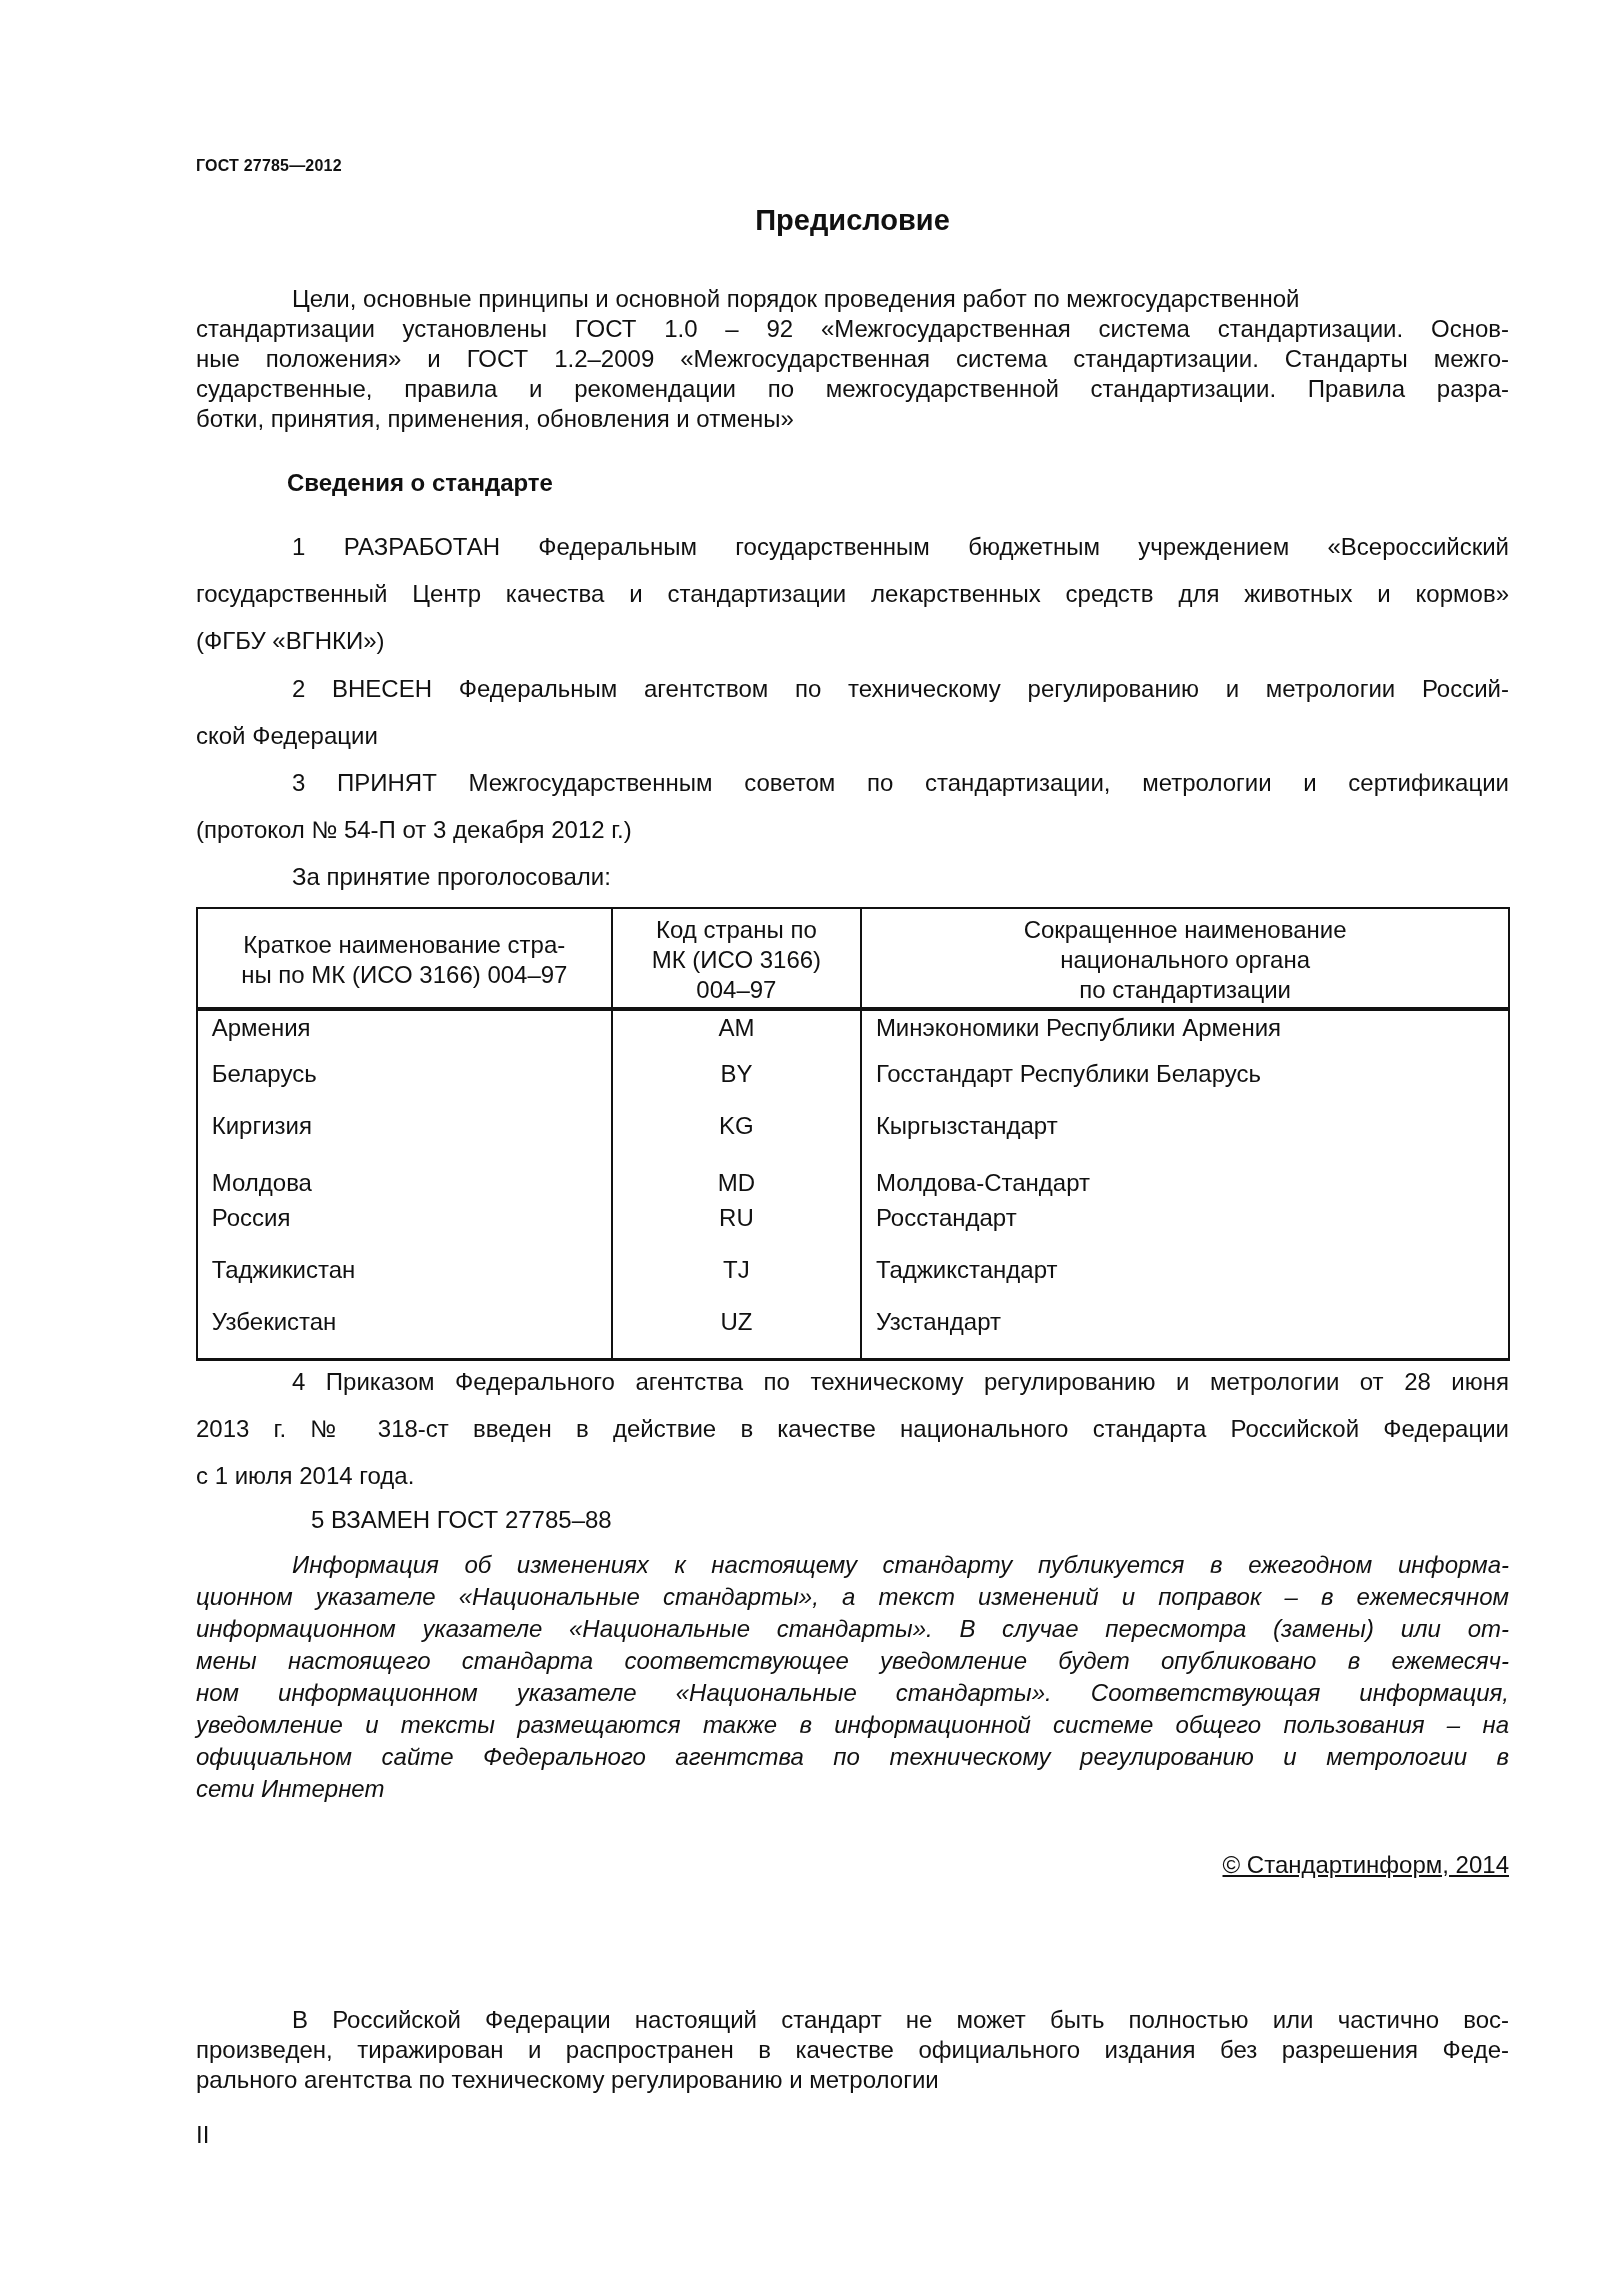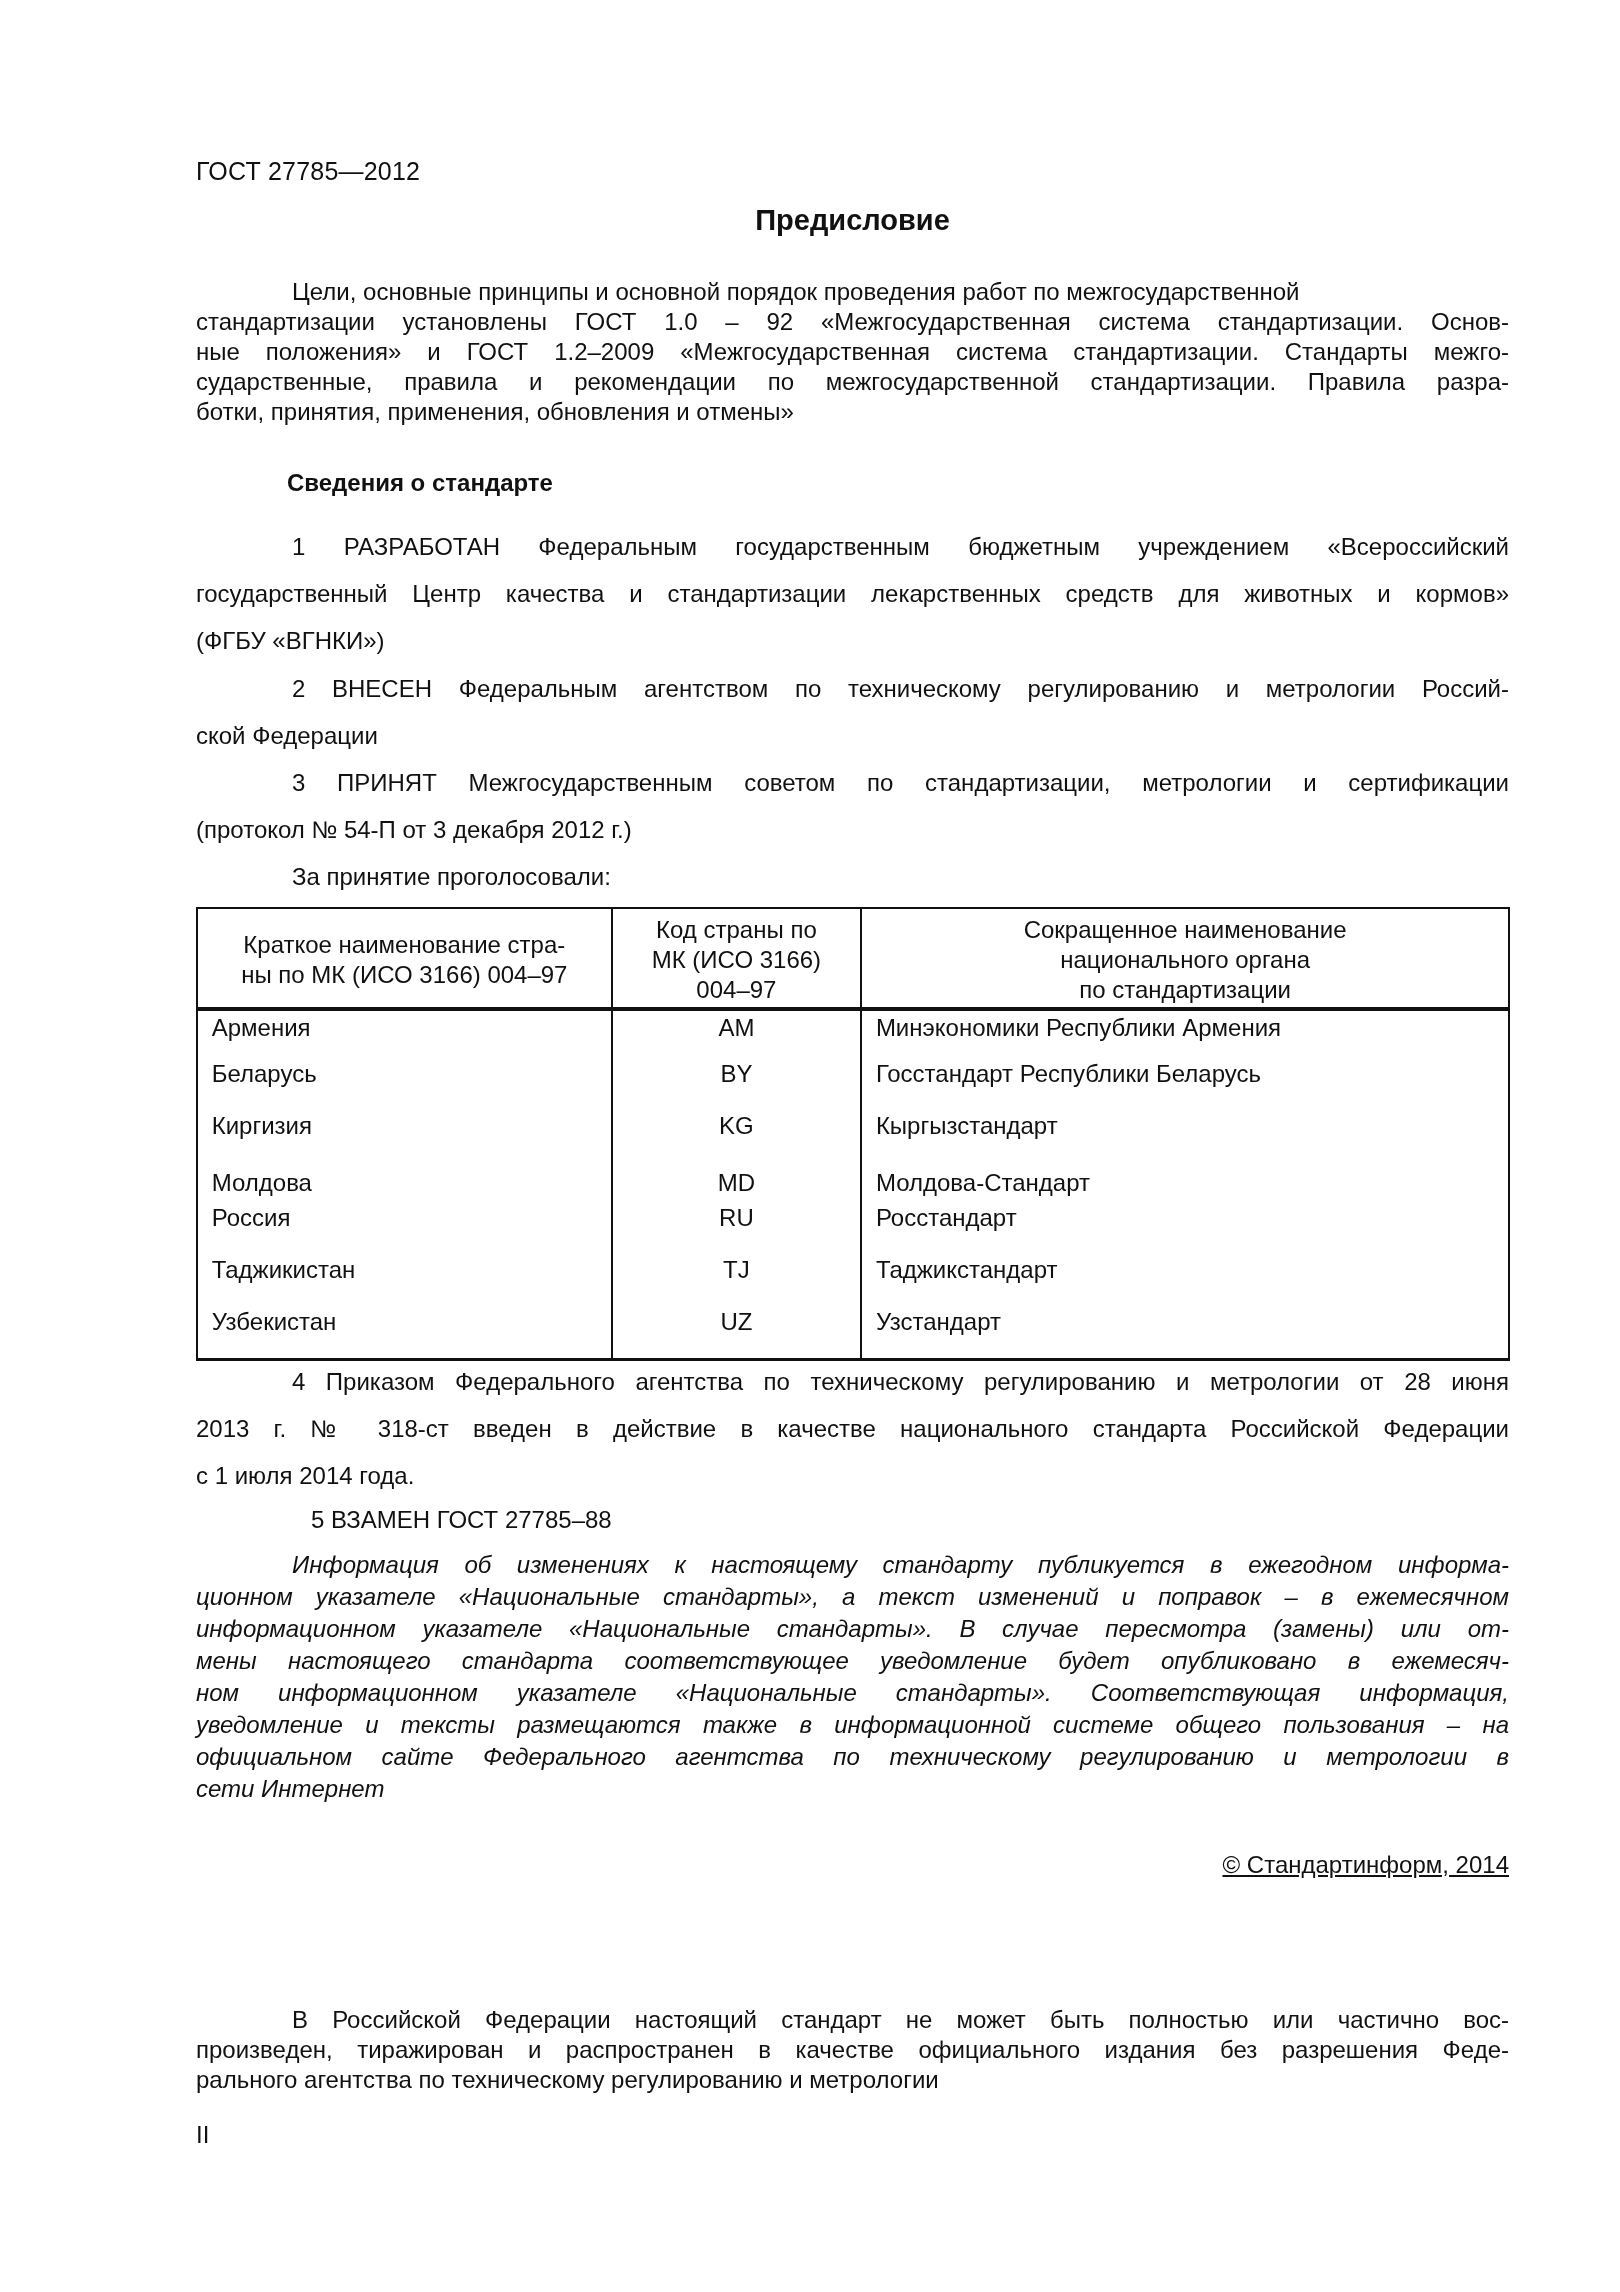--- a/index.html
+++ b/index.html
@@ -1,18 +1,18 @@
 <!DOCTYPE html>
 <html><head>
   <meta charset="utf-8">
   <style>
     html, body { margin: 0; padding: 0; background: #ffffff; }
     body { width: 1620px; height: 2293px; position: relative; color: #111; font-family: "Liberation Sans", sans-serif; overflow: hidden; }
     .abs { position: absolute; }
-    .doc-code { left: 196px; top: 157px; font-size: 25px; font-weight: normal; letter-spacing: 0.2px; }
+    .doc-code { left: 196px; top: 157px; font-size: 16px; font-weight: bold; letter-spacing: 0.2px; }
     .title { left: 0; width: 1705px; top: 204px; text-align: center; font-size: 29px; font-weight: bold; }
     .para { left: 196px; width: 1313px; font-size: 24px; text-align: justify; text-align-last: left; }
     .para.tight { line-height: 30px; }
     .para.loose { line-height: 47px; }
     .indent { text-indent: 96px; }
     .section-head { left: 287px; top: 469px; font-size: 24px; font-weight: bold; }
     .italic { font-style: italic; }
     table.voters { position: absolute; left: 196px; top: 907px; width: 1314px; border-collapse: collapse; font-size: 24px; }
     table.voters th { font-weight: normal; text-align: center; border: 2px solid #111; border-bottom: 4.9px solid #111; line-height: 30px; padding: 5.9px 7.8px 2px 7.8px; vertical-align: middle; }
     table.voters td { border-left: 2px solid #111; border-right: 2px solid #111; padding: 0 13.7px; vertical-align: top; }
@@ -22,21 +22,21 @@
     .col2 { width: 232px; }
     .copyright { right: 111px; top: 1851px; font-size: 24px; text-decoration: underline; }
     .page-num { left: 196px; top: 2121px; font-size: 24px; }
   </style>
 </head>
 <body>
 
 <div class="abs doc-code">ГОСТ 27785—2012</div>
 <div class="abs title">Предисловие</div>
 
-<div class="abs para tight" style="top:277px;">
+<div class="abs para tight" style="top:284px;">
   <div class="indent">Цели, основные принципы и основной порядок проведения работ по межгосударственной</div>
   <div style="text-align-last:justify">стандартизации установлены ГОСТ 1.0 – 92 «Межгосударственная система стандартизации. Основ-</div>
   <div style="text-align-last:justify">ные положения» и ГОСТ 1.2–2009 «Межгосударственная система стандартизации. Стандарты межго-</div>
   <div style="text-align-last:justify">сударственные, правила и рекомендации по межгосударственной стандартизации. Правила разра-</div>
   <div>ботки, принятия, применения, обновления и отмены»</div>
 </div>
 
 <div class="abs section-head">Сведения о стандарте</div>
 
 <div class="abs para loose" style="top:523px;">

